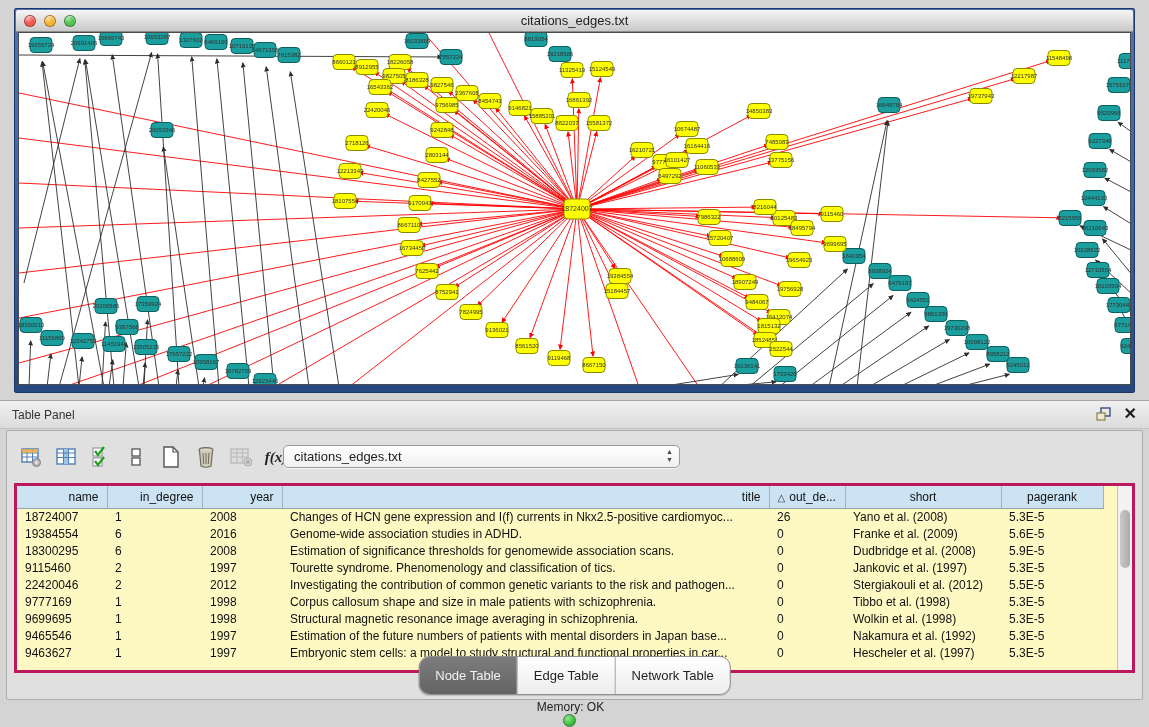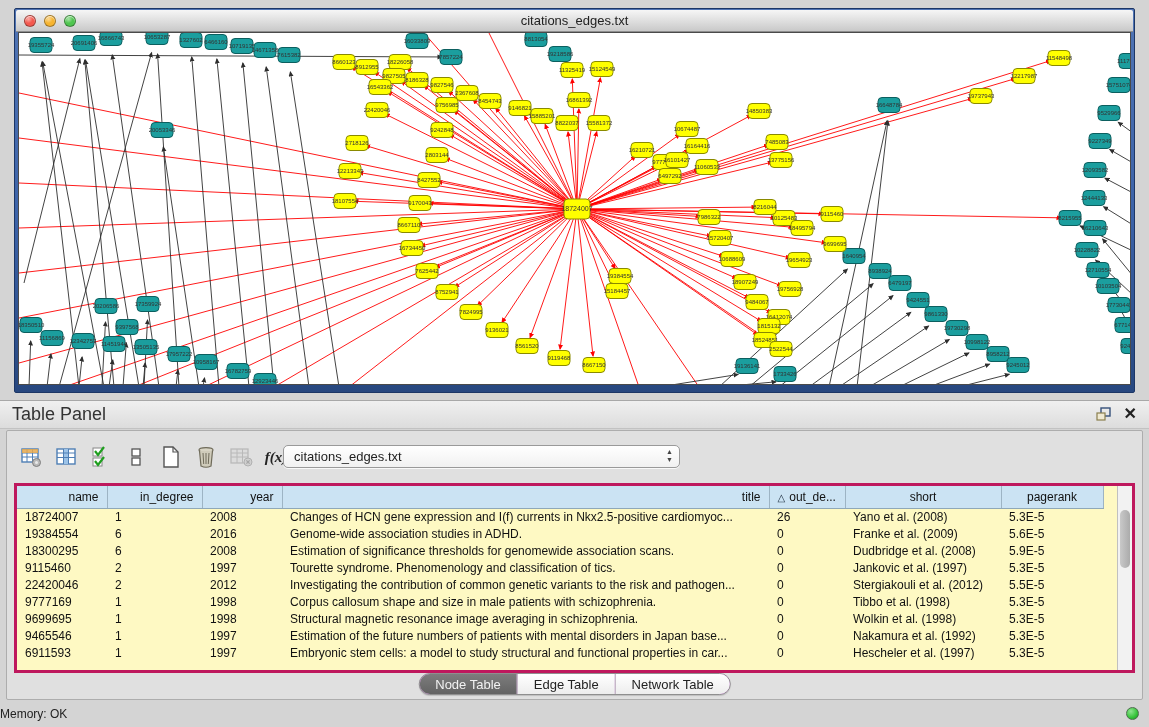--- a/index.html
+++ b/index.html
@@ -16,21 +16,21 @@
   .tl { width:12px; height:12px; border-radius:50%; margin-left:8px; border:1px solid rgba(0,0,0,.35);
     box-shadow:inset 0 1px 1px rgba(255,255,255,.7); }
   .net-title { position:absolute; left:0; right:0; text-align:center; font-size:13px; color:#222; pointer-events:none; }
   .net-canvas { position:absolute; left:3px; right:3px; top:23px; bottom:7px; background:#fff; border:1px solid #4a4a4a; overflow:hidden; }
   .net-canvas svg { display:block; }
 
   
   .panel-header { position:absolute; left:0; right:0; top:400px; height:29px;
     background:linear-gradient(180deg,#f0f0f0,#dcdcdc); border-top:1px solid #a8a8a8; border-bottom:1px solid #c2c2c2;
     display:flex; align-items:center; }
-  .panel-title { font-size:18px; color:#333; margin-left:12px; }
+  .panel-title { font-size:12px; color:#333; margin-left:12px; }
   .panel-header-icons { position:absolute; right:12px; top:5px; display:flex; gap:12px; align-items:center; }
   .float-btn svg { display:block; }
   .close-btn { font-size:16px; font-weight:bold; color:#222; line-height:16px; cursor:default; }
 
   .panel-body { position:absolute; left:6px; right:6px; top:430px; bottom:27px;
     background:#e0e0e0; border:1px solid #adadad; border-radius:2px; }
 
   .toolbar { position:absolute; left:10px; top:10px; height:32px; display:flex; align-items:center; gap:7px; }
   .tool-btn { width:28px; height:28px; display:flex; align-items:center; justify-content:center; border-radius:4px; }
   .fx { font-size:15px; color:#222; font-family:"Liberation Serif", serif; font-style:italic; font-weight:bold; }
@@ -42,28 +42,28 @@
   .table-wrap { position:absolute; left:7px; right:7px; top:52px; bottom:26px; background:#fef9c3; border:3px solid #be185d; overflow:hidden; }
   table.data { border-collapse:collapse; table-layout:fixed; width:1081px; }
   table.data th { height:22px; background:#cbe3f3; border-right:1px solid #9db4c4; border-bottom:1px solid #8fa8b8;
     font-size:12px; font-weight:normal; color:#111; padding:0 8px; white-space:nowrap; overflow:hidden; }
   th.al-r { text-align:right; } th.al-l { text-align:left; } th.al-c { text-align:center; }
   table.data td { height:17px; font-size:12px; color:#111; padding:0 8px; white-space:nowrap; overflow:hidden; text-overflow:clip; }
   .sort-glyph { font-size:10px; margin-right:4px; color:#234; }
   .vscroll { position:absolute; right:0; top:0; bottom:0; width:15px; background:#f2f2f2; border-left:1px solid #c0c0c0; }
   .vscroll .thumb { position:absolute; left:2px; right:2px; top:24px; height:58px; background:linear-gradient(90deg,#c9c9c9,#ababab); border-radius:6px; }
 
-  .seg-control { position:absolute; left:50%; bottom:4px; transform:translateX(-50%); display:flex; height:22px;
+  .seg-control { position:absolute; left:50%; bottom:4px; transform:translateX(-50%); display:flex; height:39px;
     border:1px solid #8f8f8f; border-radius:11px; overflow:hidden; background:#f0abfc; box-shadow:0 1px 1px rgba(0,0,0,.15); }
   .seg { padding:0 16px; font-size:13px; color:#222; display:flex; align-items:center;
     background:linear-gradient(180deg,#ffffff,#ededed); border-left:1px solid #b5b5b5; }
   .seg:first-child { border-left:none; }
   .seg.active { background:linear-gradient(180deg,#7d7d7d,#636363); color:#f2f2f2; }
 
-  .status-bar { position:absolute; left:0; right:0; bottom:0; height:27px; display:flex; align-items:center; justify-content:space-between; }
+  .status-bar { position:absolute; left:0; right:0; bottom:0; height:27px; display:flex; align-items:center; justify-content:center;flex-direction:column; }
   .memory-label { font-size:12px; color:#222; margin-right:8px; }
   .led { width:13px; height:13px; border-radius:50%; margin-right:10px; border:1px solid #4c6e4c;
     background:radial-gradient(circle at 35% 30%, #8fe48f, #35c339 60%, #1f8f25); }
 </style>
 </head>
 <body>
 
 <div class="net-frame">
   <div class="net-titlebar">
     <span class="tl" style="background: radial-gradient(circle at 35% 30%, rgba(255, 255, 255, 0.5), transparent 45%), rgb(244, 88, 78);"></span>
@@ -844,21 +844,21 @@
           <tr>
             <td>9465546</td>
             <td>1</td>
             <td>1997</td>
             <td>Estimation of the future numbers of patients with mental disorders in Japan base...</td>
             <td>0</td>
             <td>Nakamura et al. (1992)</td>
             <td>5.3E-5</td>
           </tr>
           <tr>
-            <td>6911593</td>
+            <td>9463627</td>
             <td>1</td>
             <td>1997</td>
             <td>Embryonic stem cells: a model to study structural and functional properties in car...</td>
             <td>0</td>
             <td>Hescheler et al. (1997)</td>
             <td>5.3E-5</td>
           </tr>
         </tbody>
     </table>
     <div class="vscroll">

